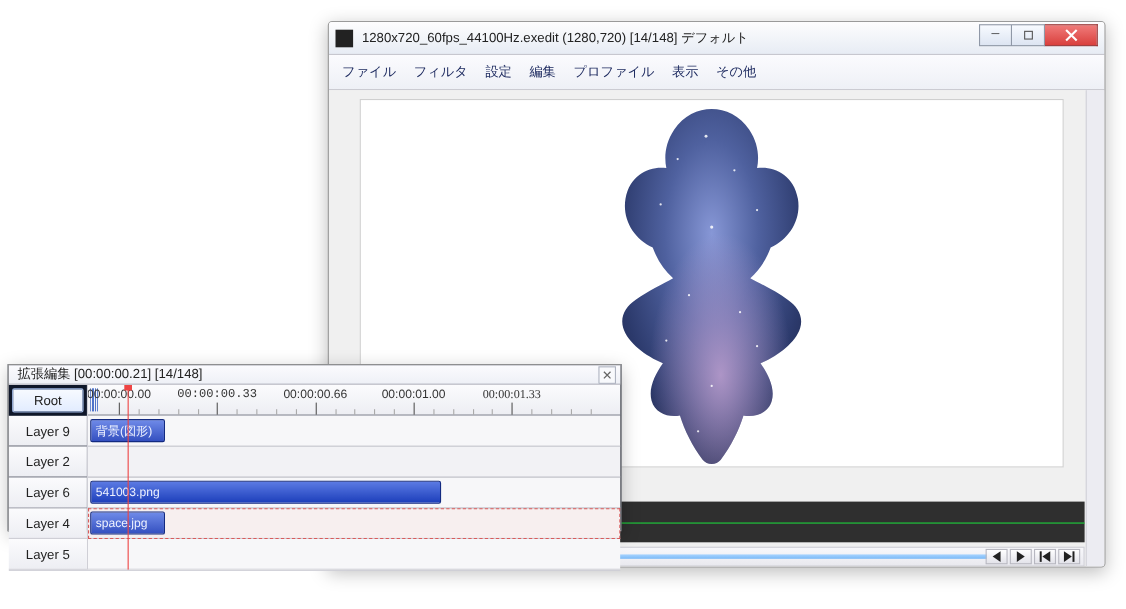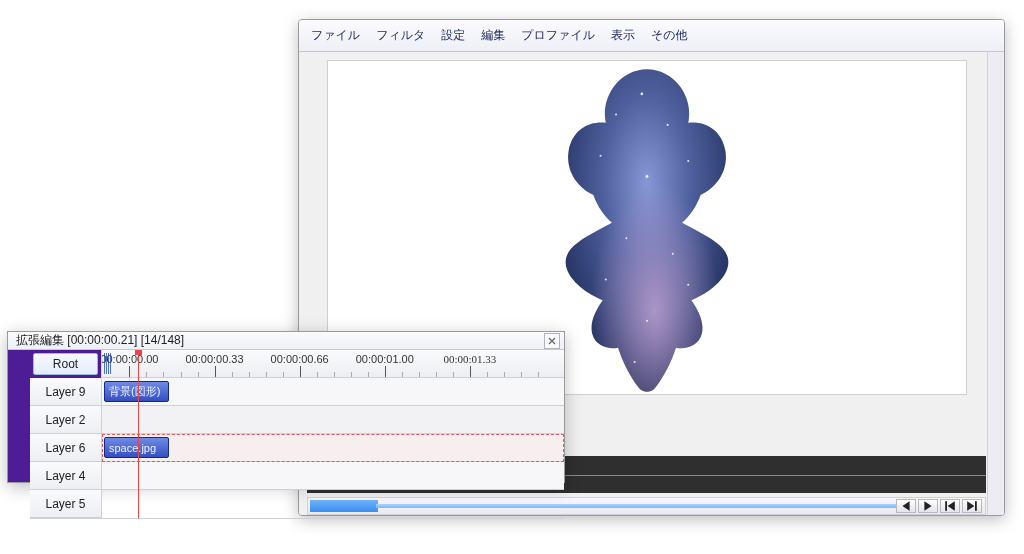--- a/index.html
+++ b/index.html
@@ -102,21 +102,21 @@
     width:20px; background:linear-gradient(#fefefe,#e3e3ea);
     border:1px solid #b7b7c0; display:flex;align-items:center;justify-content:center;
   }
   .tbtn svg { width:12px; height:12px; }
 
   
   .timeline-window {
     position:absolute; left:7px; top:331px;
     width:558px; height:152px;
     border:1px solid #9a9a9a;
-    background:#4c1d95;
+    background:#0f172a;
     box-shadow: 0 4px 16px rgba(0,0,0,0.25);
     display:flex; flex-direction:column;
     z-index:10;
   }
   .tl-title {
     height:22px; display:flex; align-items:center; justify-content:space-between;
     padding: 0 4px 0 8px;
     background: linear-gradient(#fbfbfe,#eef0f6);
     border-bottom:1px solid #c7c7cf;
     font-size:12px; color:#222;
@@ -162,26 +162,43 @@
   }
   .clip.short { background: linear-gradient(#6f8ae8,#3450c0);}
   .playhead {
     position:absolute; top:0; bottom:0; width:1px; background:#e44;
     z-index:5;
   }
   .playhead::before {
     content:""; position:absolute; top:0; left:-3px; width:7px; height:5px;
     background:#e44;
   }
-  .tl-body { border-bottom:1px solid #cfcfd6;margin-left:22px;}
+  .tl-body { border-bottom:1px solid #cfcfd6;}
 </style>
 </head>
 <body>
 
 <div class="main-window">
+  <div class="titlebar">
+    <div class="app-icon"></div>
+    <div class="title-text">1280x720_60fps_44100Hz.exedit (1280,720) [14/148] デフォルト</div>
+    <div class="win-btns">
+      <div class="win-btn">
+          <span>─</span>
+        </div>
+      <div class="win-btn">
+          <span class="sq"></span>
+        </div>
+      <div class="win-btn close">
+        <svg viewBox="0 0 10 10">
+            <path d="M1 1 L9 9 M9 1 L1 9" stroke="#fff" stroke-width="1.6"></path>
+          </svg>
+      </div>
+    </div>
+  </div>
 
   <div class="menubar">
     <span class="menu-item">ファイル</span>
     <span class="menu-item">フィルタ</span>
     <span class="menu-item">設定</span>
     <span class="menu-item">編集</span>
     <span class="menu-item">プロファイル</span>
     <span class="menu-item">表示</span>
     <span class="menu-item">その他</span>
   </div>
@@ -332,21 +349,21 @@
     <div class="tl-tracks">
       <div class="ruler">
         <div class="hatch"></div>
         <div class="ticks" id="ruler-ticks">
             <div class="tlabel" style="left: 3%;">00:00:00.00</div>
             <div class="tick-major" style="left: 3%;"></div>
             <div class="tick-minor" style="left: 6.8%;"></div>
             <div class="tick-minor" style="left: 10.6%;"></div>
             <div class="tick-minor" style="left: 14.4%;"></div>
             <div class="tick-minor" style="left: 18.2%;"></div>
-            <div class="tlabel" style="left: 22%;">00:00:00.33</div>
+            <div class="tlabel" style="left: 22%; font-family: Liberation Mono, monospace;">00:00:00.33</div>
             <div class="tick-major" style="left: 22%;"></div>
             <div class="tick-minor" style="left: 25.8%;"></div>
             <div class="tick-minor" style="left: 29.6%;"></div>
             <div class="tick-minor" style="left: 33.4%;"></div>
             <div class="tick-minor" style="left: 37.2%;"></div>
             <div class="tlabel" style="left: 41%;">00:00:00.66</div>
             <div class="tick-major" style="left: 41%;"></div>
             <div class="tick-minor" style="left: 44.8%;"></div>
             <div class="tick-minor" style="left: 48.6%;"></div>
             <div class="tick-minor" style="left: 52.4%;"></div>
@@ -362,20 +379,23 @@
             <div class="tick-minor" style="left: 82.8%;"></div>
             <div class="tick-minor" style="left: 86.6%;"></div>
             <div class="tick-minor" style="left: 90.4%;"></div>
             <div class="tick-minor" style="left: 94.2%;"></div>
           </div>
       </div>
       <div class="track">
           <div class="clip short" id="clip0" style="left: 2px; width: 14%;">背景(図形)</div>
         </div>
       <div class="track alt"></div>
+      <div class="track">
+          <div class="clip" id="clip2" style="left: 2px; width: 66%;">541003.png</div>
+        </div>
       <div class="track alt selected">
           <div class="clip short" id="clip3" style="left: 2px; width: 14%;">space.jpg</div>
         </div>
       <div class="track"></div>
 
       <div class="playhead" id="playhead" style="left: 36px;"></div>
     </div>
   </div>
 </div>
 

